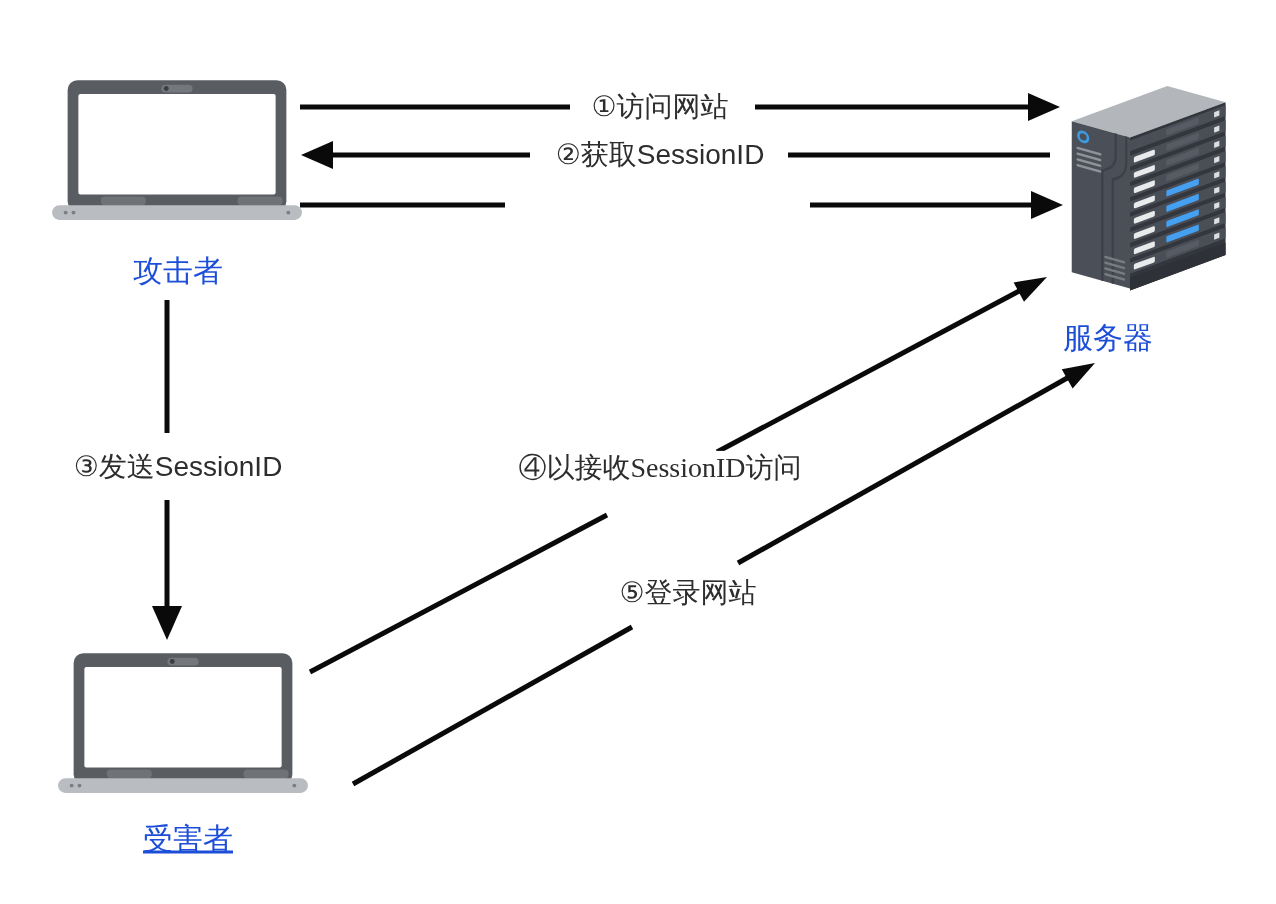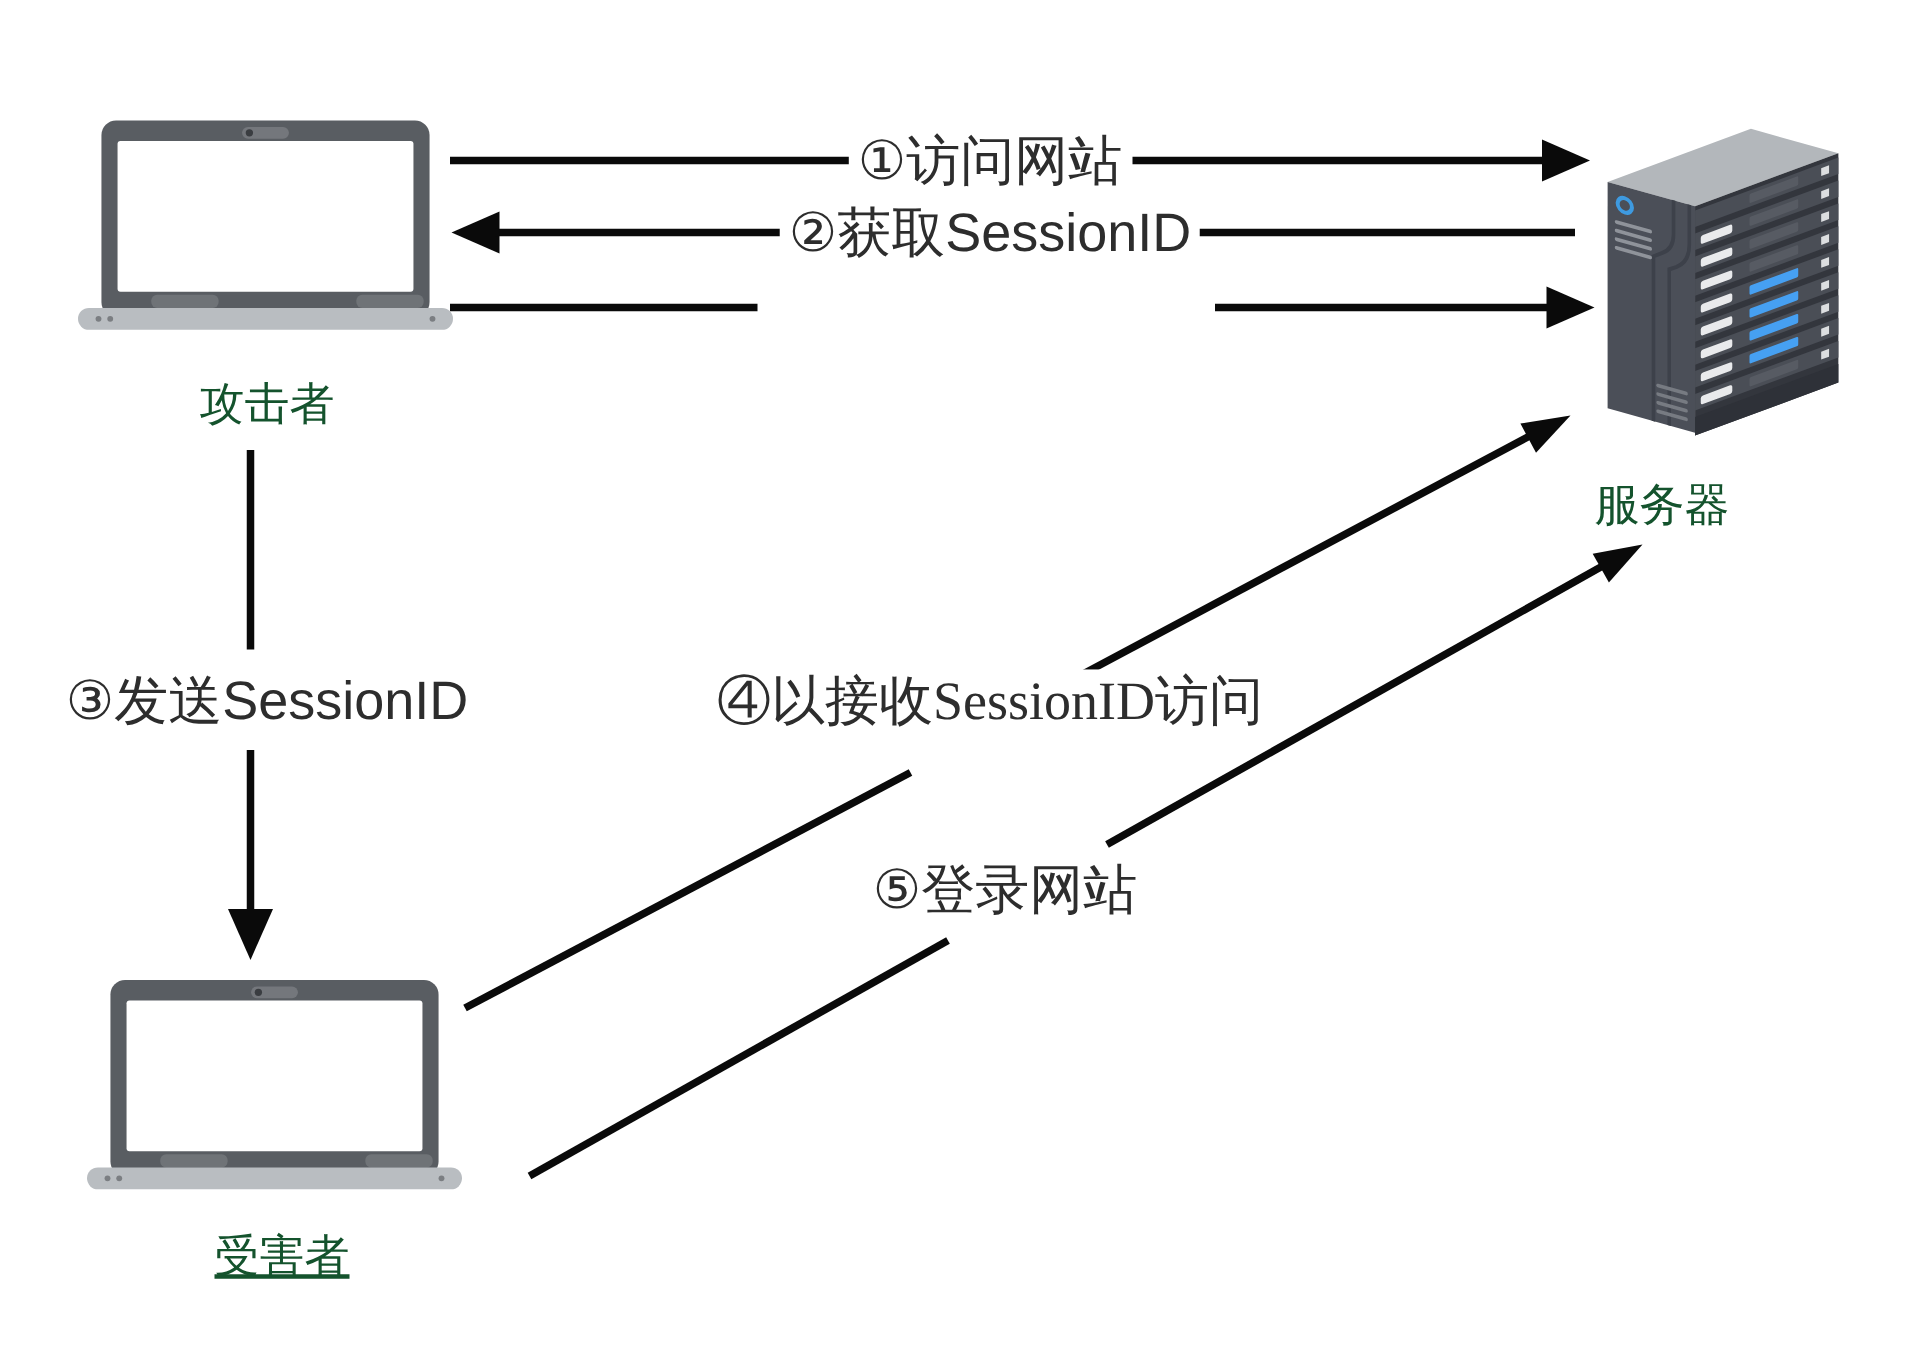--- a/index.html
+++ b/index.html
@@ -8,33 +8,33 @@
     width:1276px;height:904px;
     background:#ffffff;
     font-family:"Liberation Sans","DejaVu Sans",sans-serif;
     overflow:hidden;
   }
   .layer{position:absolute;left:0;top:0;width:1276px;height:904px;}
   .flow-label{
     position:absolute;
     transform:translate(-50%,-50%);
     white-space:nowrap;
-    font-size:36px;
+    font-size:28px;
     line-height:1.15;
     color:#2d2d2d;
     background:#ffffff;
     padding:1px 6px;
   }
   .entity-label{
     position:absolute;
     transform:translate(-50%,-50%);
     white-space:nowrap;
     font-size:30px;
     line-height:1.1;
-    color:#14532d;
+    color:#1d4ed8;
   }
   .entity-icon{position:absolute;}
   svg{display:block;}
 </style>
 </head>
 <body>
 
 <div class="canvas">
 
   <svg class="layer" viewBox="0 0 1276 904">
@@ -182,15 +182,15 @@
         </g>
       </g>
     </svg>
     <div class="entity-label" style="left:1108px;top:337px;">服务器</div>
   </div>
 
   <div class="flow-label" style="left:660px;top:107px;">①访问网站</div>
   <div class="flow-label" style="left:660px;top:155px;">②获取SessionID</div>
   <div class="flow-label" style="left:166px;top:467px;margin-left:12px;">③发送SessionID</div>
   <div class="flow-label" style="left:660px;top:468px;font-family:Liberation Serif, serif;">④以接收SessionID访问</div>
-  <div class="flow-label" style="left:670px;top:593px;">⑤登录网站</div>
+  <div class="flow-label" style="left:688px;top:593px;">⑤登录网站</div>
 
 </div>
 
 </body></html>

